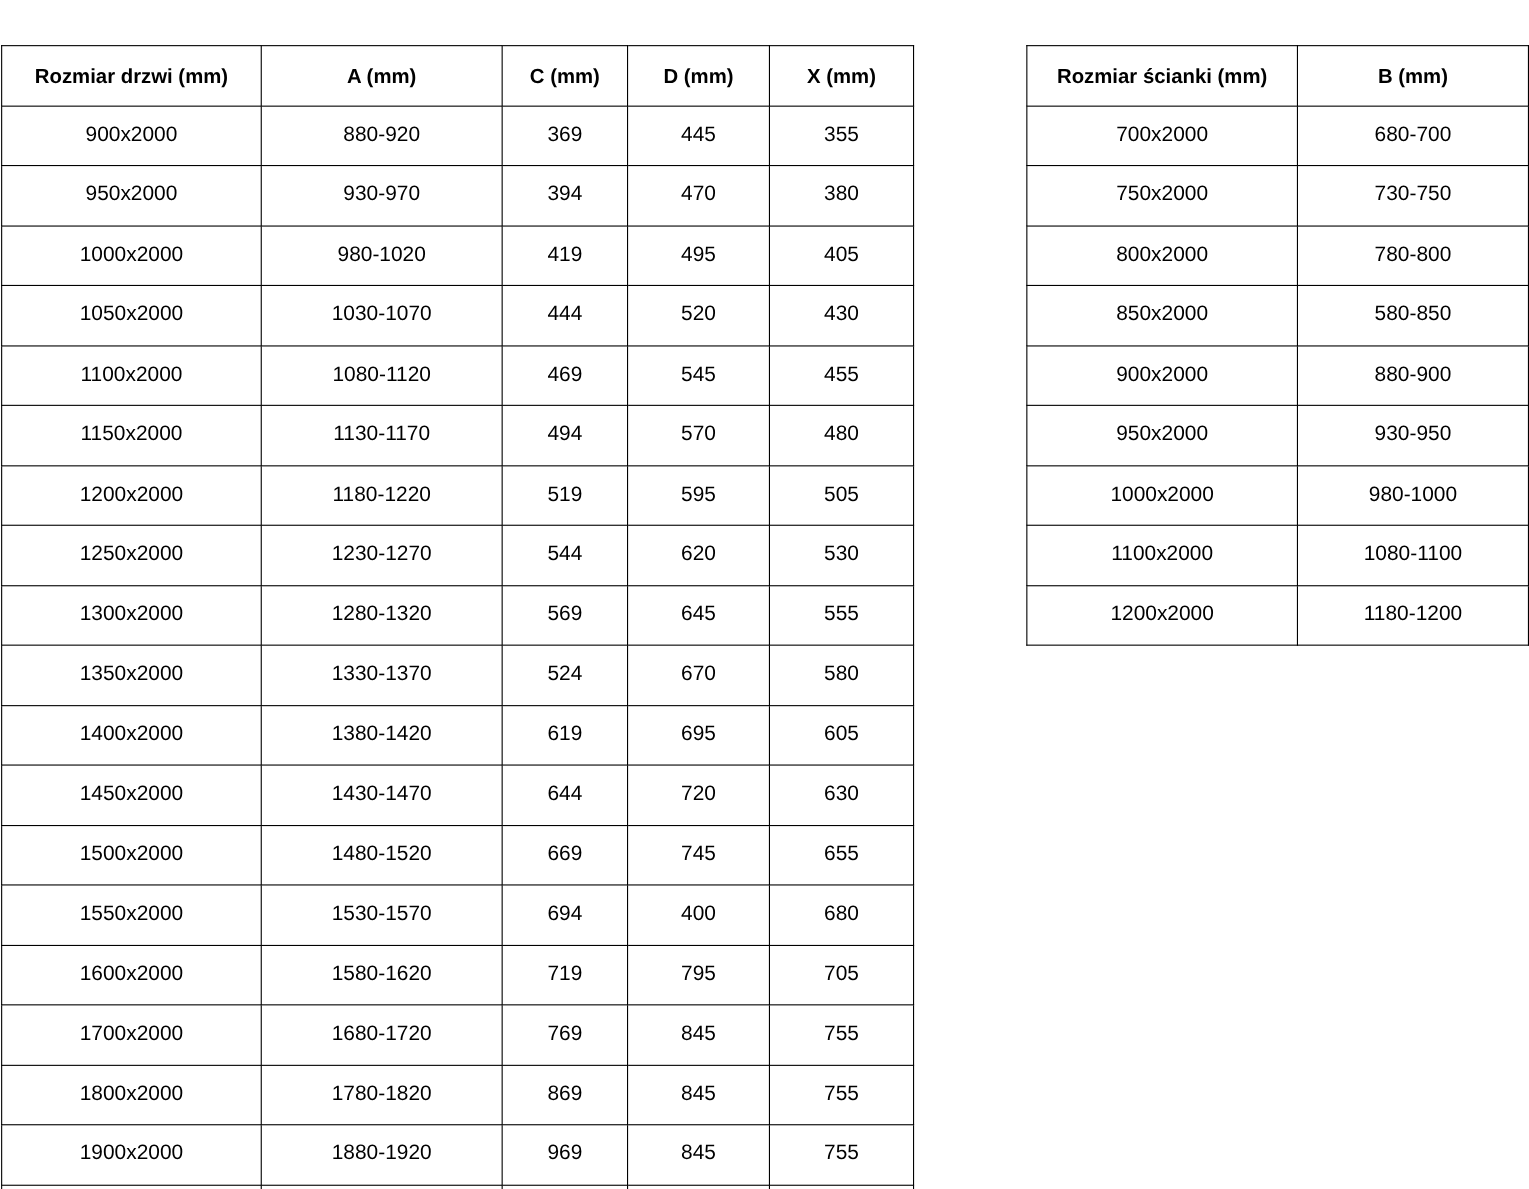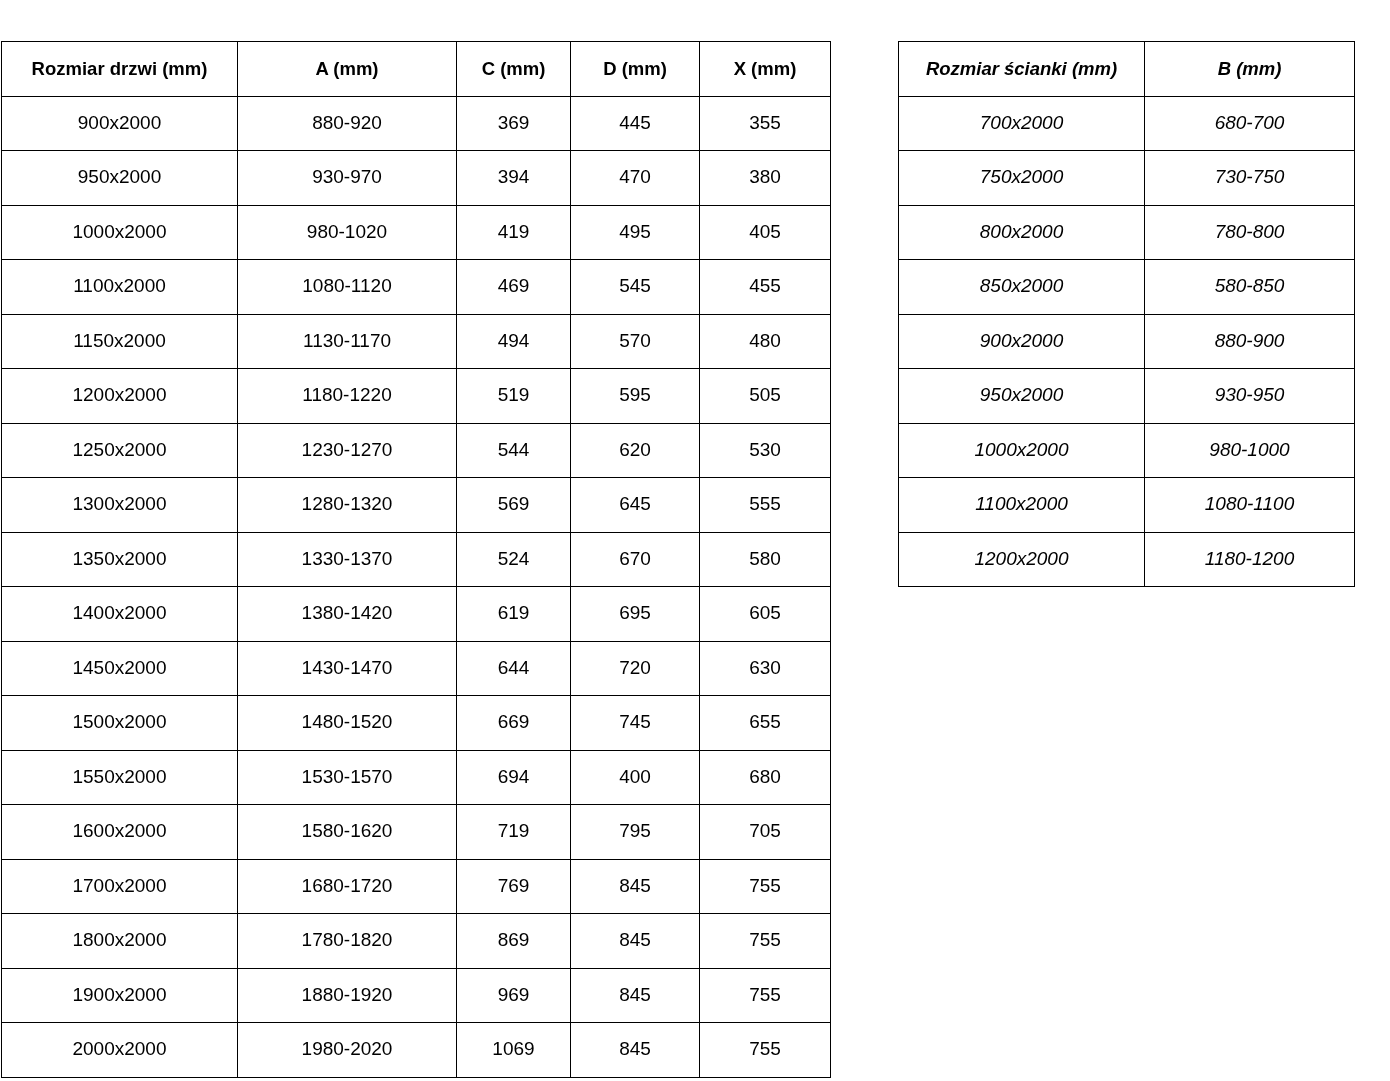--- a/index.html
+++ b/index.html
@@ -50,24 +50,23 @@
   }
   #doors-table col.c0 { width: 236px; }
   #doors-table col.c1 { width: 219px; }
   #doors-table col.c2 { width: 114px; }
   #doors-table col.c3 { width: 129px; }
   #doors-table col.c4 { width: 131px; }
 
   
   #wall-table {
     position: absolute;
-    left: 898px;
+    left: 933px;
     top: 1px;
     width: 456px;
-    font-style: italic;
   }
   #wall-table col.w0 { width: 246px; }
   #wall-table col.w1 { width: 210px; }
 </style>
 </head>
 <body>
 
 <div class="page">
 
   <table id="doors-table">
@@ -103,20 +102,27 @@
           <td>380</td>
         </tr>
         <tr>
           <td>1000x2000</td>
           <td>980-1020</td>
           <td>419</td>
           <td>495</td>
           <td>405</td>
         </tr>
         <tr>
+          <td>1050x2000</td>
+          <td>1030-1070</td>
+          <td>444</td>
+          <td>520</td>
+          <td>430</td>
+        </tr>
+        <tr>
           <td>1100x2000</td>
           <td>1080-1120</td>
           <td>469</td>
           <td>545</td>
           <td>455</td>
         </tr>
         <tr>
           <td>1150x2000</td>
           <td>1130-1170</td>
           <td>494</td>

